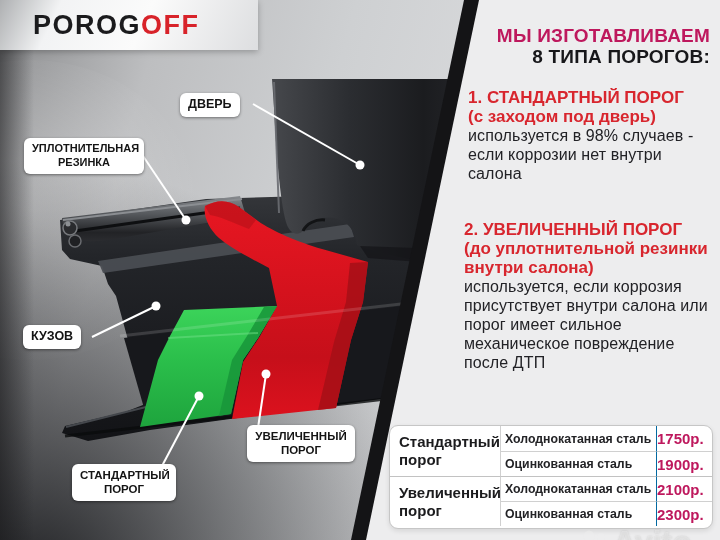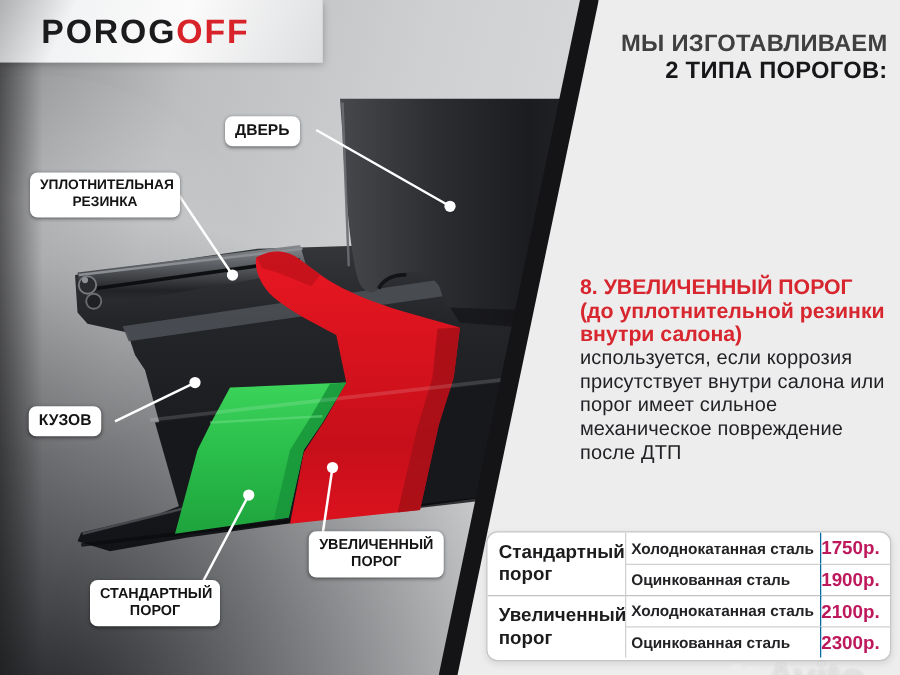--- a/index.html
+++ b/index.html
@@ -30,21 +30,21 @@
            padding:4px 8px;box-shadow:0 1px 3px rgba(0,0,0,.45);}
   .co-door{left:180px;top:93px;font-size:12.5px;}
   .co-seal{left:24px;top:138px;width:104px;font-size:11px;}
   .co-kuzov{left:23px;top:325px;font-size:12.5px;}
   .co-std{left:72px;top:464px;width:88px;font-size:11.5px;}
   .co-enl{left:247px;top:425px;width:92px;font-size:11.5px;}
 
   
   .headline{position:absolute;right:10px;top:25px;text-align:right;
             font-weight:bold;font-size:19px;line-height:21px;letter-spacing:.2px;}
-  .headline .h-red{color:#404040;}
+  .headline .h-red{color:#be185d;}
   .headline .h-black{color:#17171a;}
 
   .section{position:absolute;width:246px;}
   .sec1{left:468px;top:88px;}
   .sec2{left:464px;top:220px;}
   .sec-title,.sec-sub{color:#d8262e;font-weight:bold;font-size:17px;line-height:19px;}
   .sec-body{color:#222226;font-size:16px;line-height:19px;letter-spacing:.1px;}
 
   
   .table-card{position:absolute;left:389px;top:425px;width:322px;height:102px;
@@ -194,26 +194,31 @@
     <div class="callout co-seal">УПЛОТНИТЕЛЬНАЯ РЕЗИНКА</div>
     <div class="callout co-kuzov">КУЗОВ</div>
     <div class="callout co-std">СТАНДАРТНЫЙ ПОРОГ</div>
     <div class="callout co-enl">УВЕЛИЧЕННЫЙ ПОРОГ</div>
   </div>
 
   <div id="diag"></div>
 
   <div class="headline">
     <div class="h-red">МЫ ИЗГОТАВЛИВАЕМ</div>
-    <div class="h-black">2 ТИПА ПОРОГОВ:</div>
-  </div>
-
+    <div class="h-black">8 ТИПА ПОРОГОВ:</div>
+  </div>
+
+  <div class="section sec1">
+    <div class="sec-title">1. СТАНДАРТНЫЙ ПОРОГ</div>
+    <div class="sec-sub">(с заходом под дверь)</div>
+    <div class="sec-body">используется в 98% случаев - если коррозии нет внутри салона</div>
+  </div>
 
   <div class="section sec2">
-    <div class="sec-title">8. УВЕЛИЧЕННЫЙ ПОРОГ</div>
+    <div class="sec-title">2. УВЕЛИЧЕННЫЙ ПОРОГ</div>
     <div class="sec-sub">(до уплотнительной резинки внутри салона)</div>
     <div class="sec-body">используется, если коррозия присутствует внутри салона или порог имеет сильное механическое повреждение после ДТП</div>
   </div>
 
   <div class="table-card">
     <div class="tc tc-name">Стандартный порог</div>
     <div class="tc tc-mat">Холоднокатанная сталь</div>
     <div class="tc tc-price">1750р.</div>
     <div class="tc tc-mat bt">Оцинкованная сталь</div>
     <div class="tc tc-price bt">1900р.</div>

